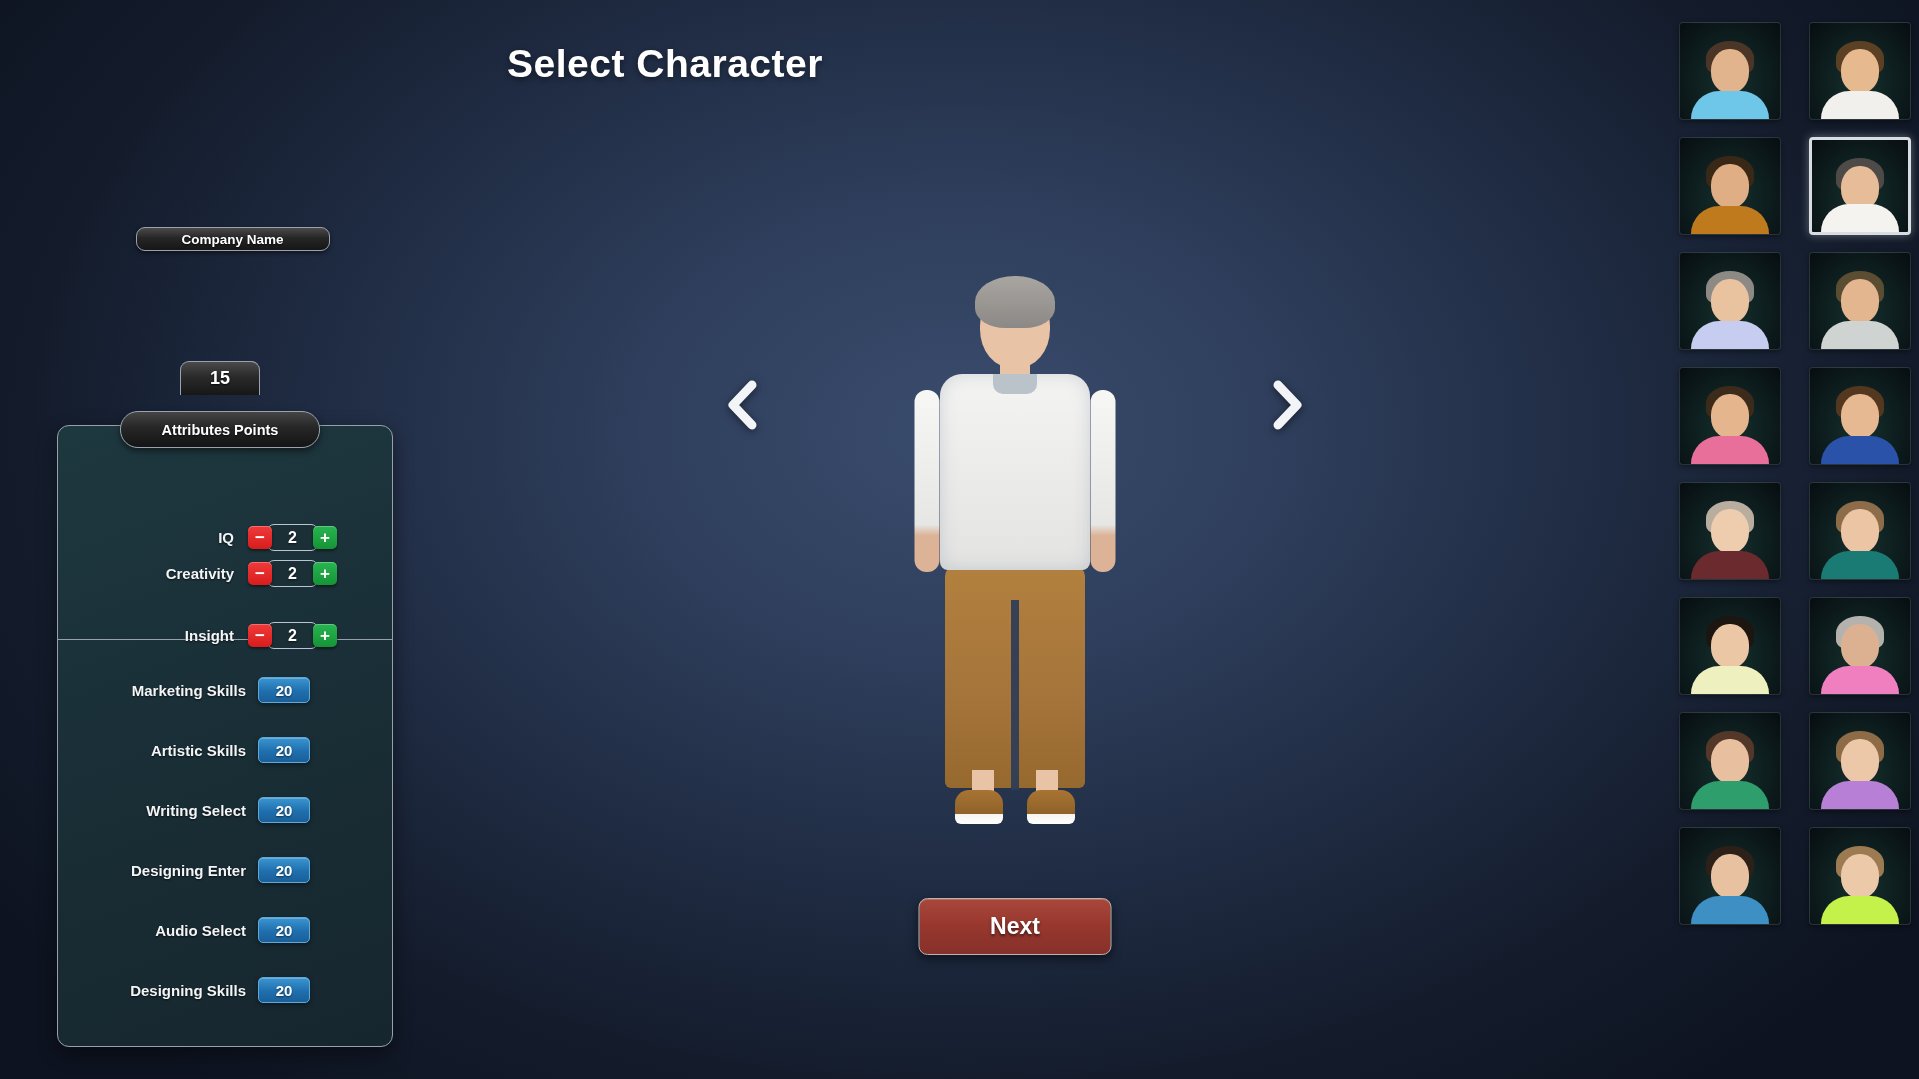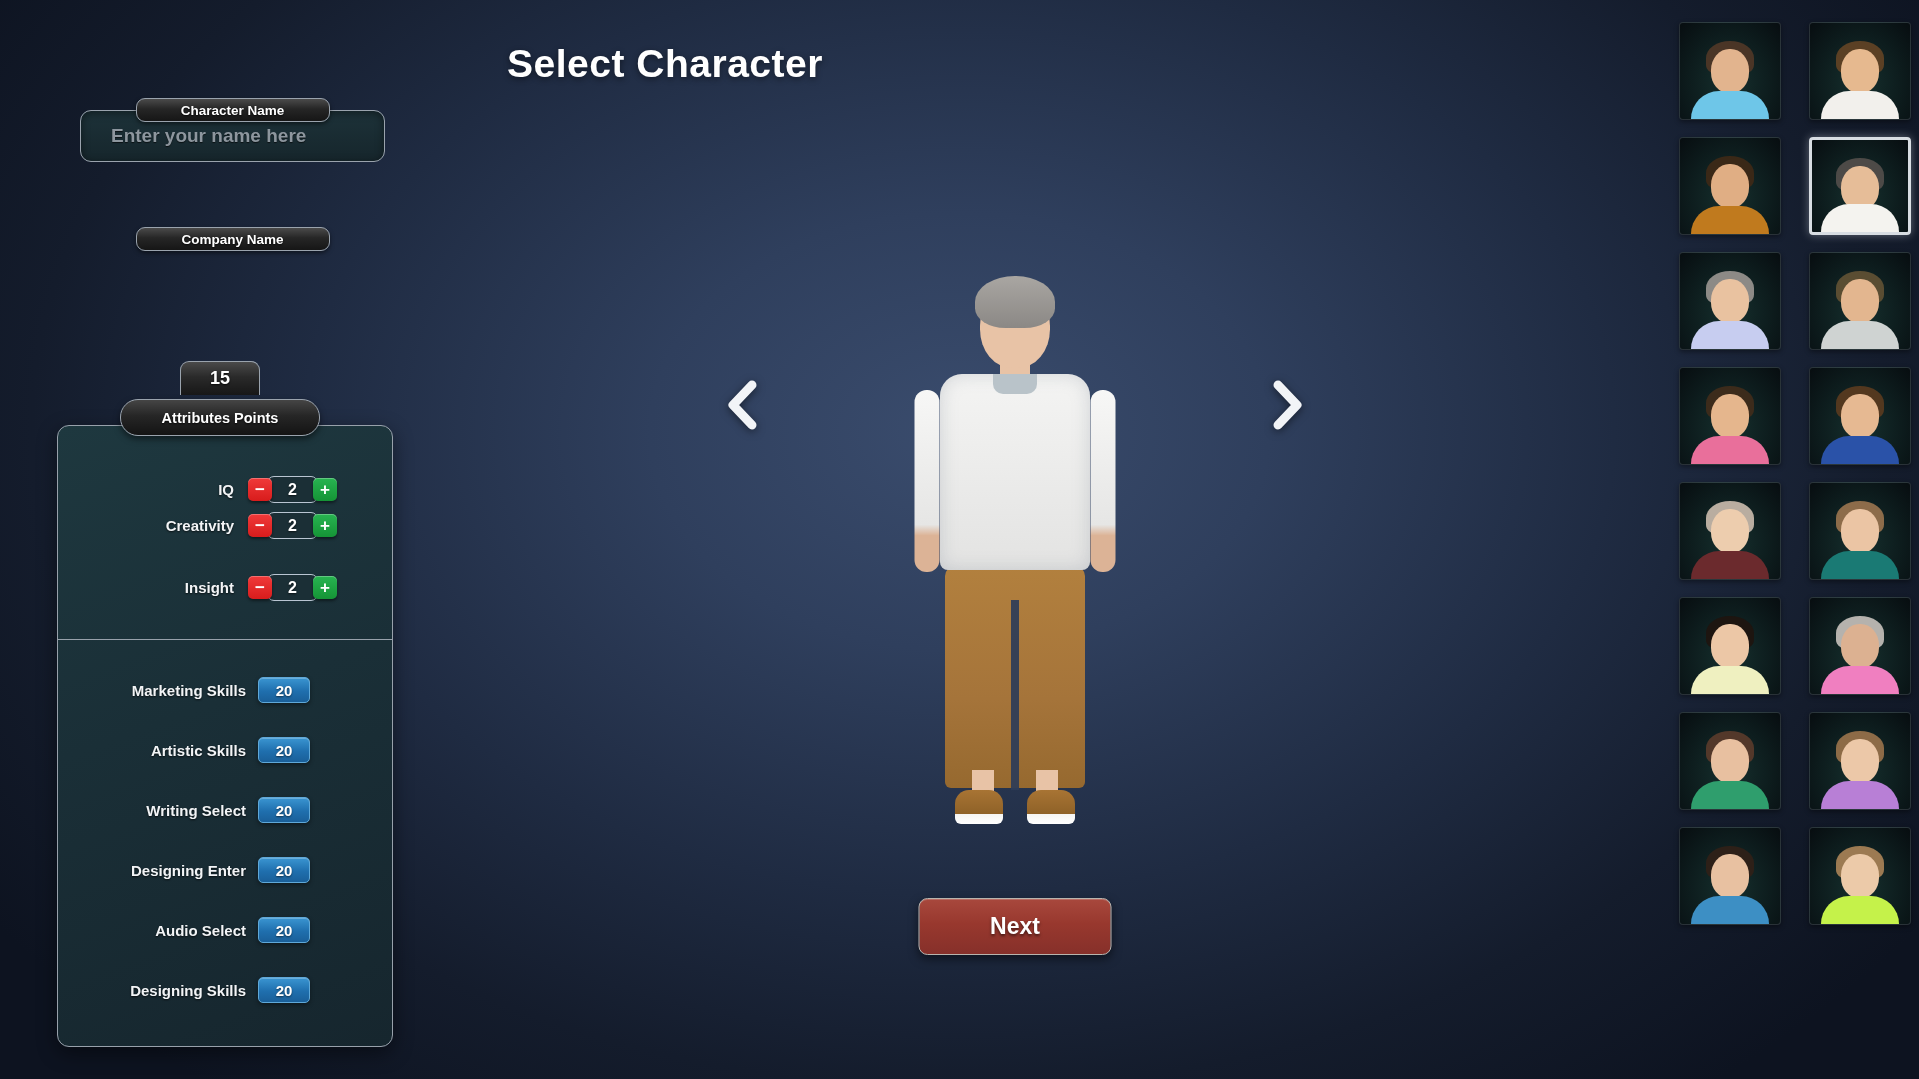--- a/index.html
+++ b/index.html
@@ -50,40 +50,40 @@
   .attr-points-tab{
     position:relative; z-index:3; margin:0 auto; width:80px; height:34px;
     background:linear-gradient(180deg,#4a4a4a 0%,#2a2a2a 45%,#171717 100%);
     border:1px solid #9aa3ad; border-radius:9px 9px 0 0;
     border-bottom:none;
     display:flex; align-items:center; justify-content:center;
     font-size:18px; font-weight:bold;
     text-shadow:0 1px 2px rgba(0,0,0,.8);
   }
   .attr-label-tab{
-    position:relative; z-index:2; margin:4px auto; width:200px; height:37px;
+    position:relative; z-index:2; margin:16px auto; width:200px; height:37px;
     background:linear-gradient(180deg,#454545 0%,#262626 45%,#141414 100%);
     border:1px solid #9aa3ad; border-radius:18px;
     display:flex; align-items:center; justify-content:center;
     font-size:14.5px; font-weight:bold;
     text-shadow:0 1px 2px rgba(0,0,0,.8);
     box-shadow:0 3px 6px rgba(0,0,0,.5);
   }
 
   
   .stat-panel{
     position:absolute; left:57px; top:425px; width:336px; height:622px;
     background:linear-gradient(160deg,#1e383f 0%,#1a2f37 45%,#16262e 100%);
     border:1px solid #98a1ab; border-radius:12px;
     box-shadow:0 6px 20px rgba(0,0,0,.45);
     overflow:hidden;
   }
   .attr-section{ height:214px; border-bottom:1px solid #98a1ab; position:relative; }
 
-  .attr-row{ position:absolute; left:0; width:100%; display:flex; align-items:center; }
+  .attr-row{ position:absolute; left:0; width:100%; display:flex; align-items:center;margin-top:48px; }
   .attr-row .nm{
     width:190px; text-align:right; padding-right:14px;
     font-size:15px; font-weight:bold; color:#f2f4f6;
     text-shadow:0 1px 2px rgba(0,0,0,.7);
   }
   .stepper{ display:flex; align-items:center; }
   .btn-minus,.btn-plus{
     width:24px; height:23px; border-radius:5px;
     display:flex; align-items:center; justify-content:center;
     font-size:17px; font-weight:bold; color:#fff; line-height:1;
@@ -187,26 +187,20 @@
   .t-body{ position:absolute; left:50%; transform:translateX(-50%); bottom:0;
            width:78px; height:28px; border-radius:34px 34px 0 0; }
 </style>
 </head>
 <body>
 
 <div class="page-title">Select Character</div>
 
 <div class="left-col">
 
-  <div class="field-group" style="top:98px;">
-    <div class="field-tab">Character Name</div>
-    <div class="field-box">
-      <span class="ph">Enter your name here</span>
-    </div>
-  </div>
 
   <div class="field-group" style="top:227px;">
     <div class="field-tab">Company Name</div>
   </div>
 
   <div class="attr-header" style="top:361px;text-align:center;">
     <div class="attr-points-tab">15</div>
     <div class="attr-label-tab">Attributes Points</div>
   </div>
 

